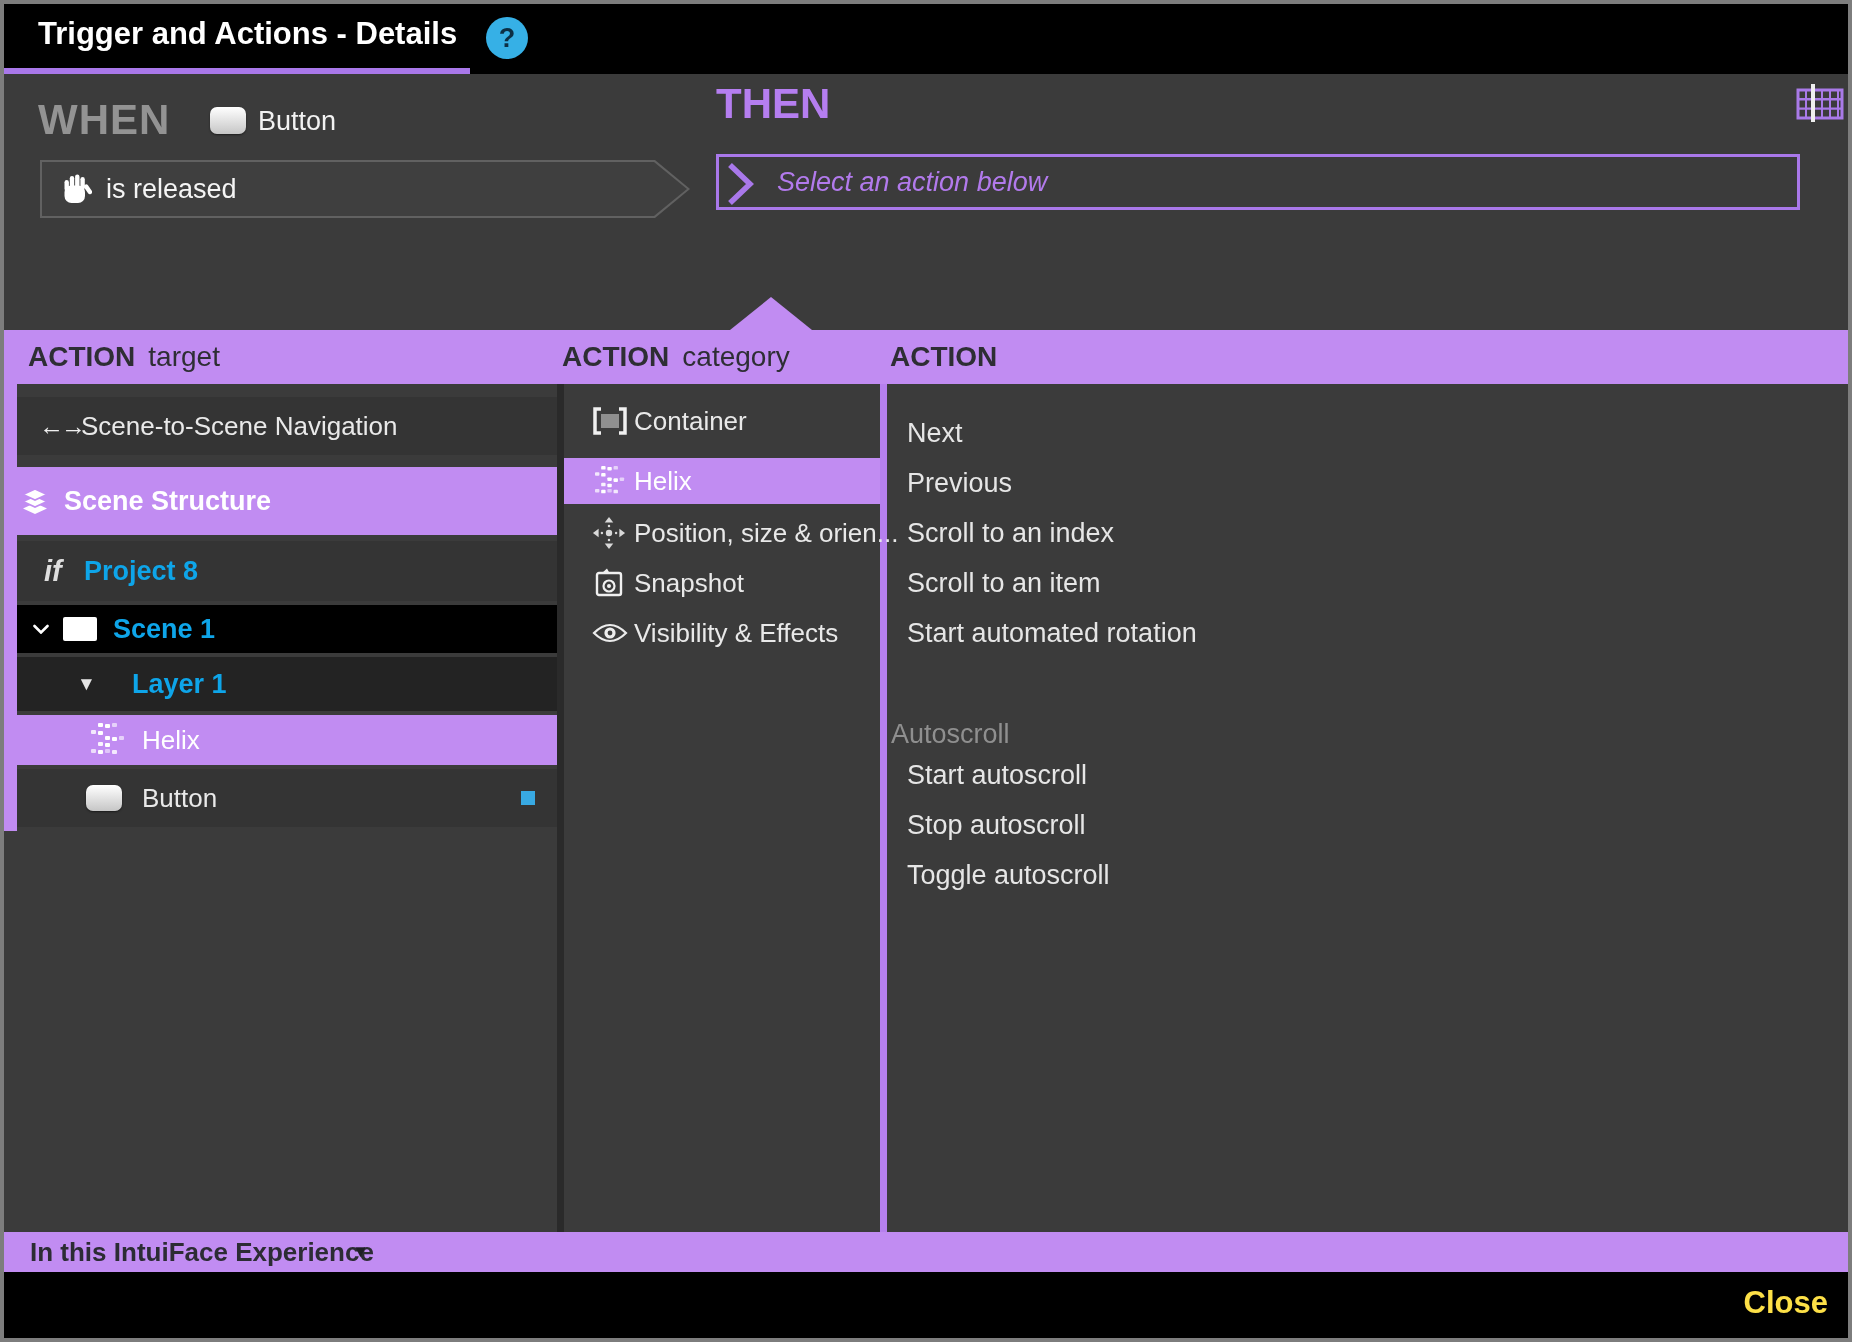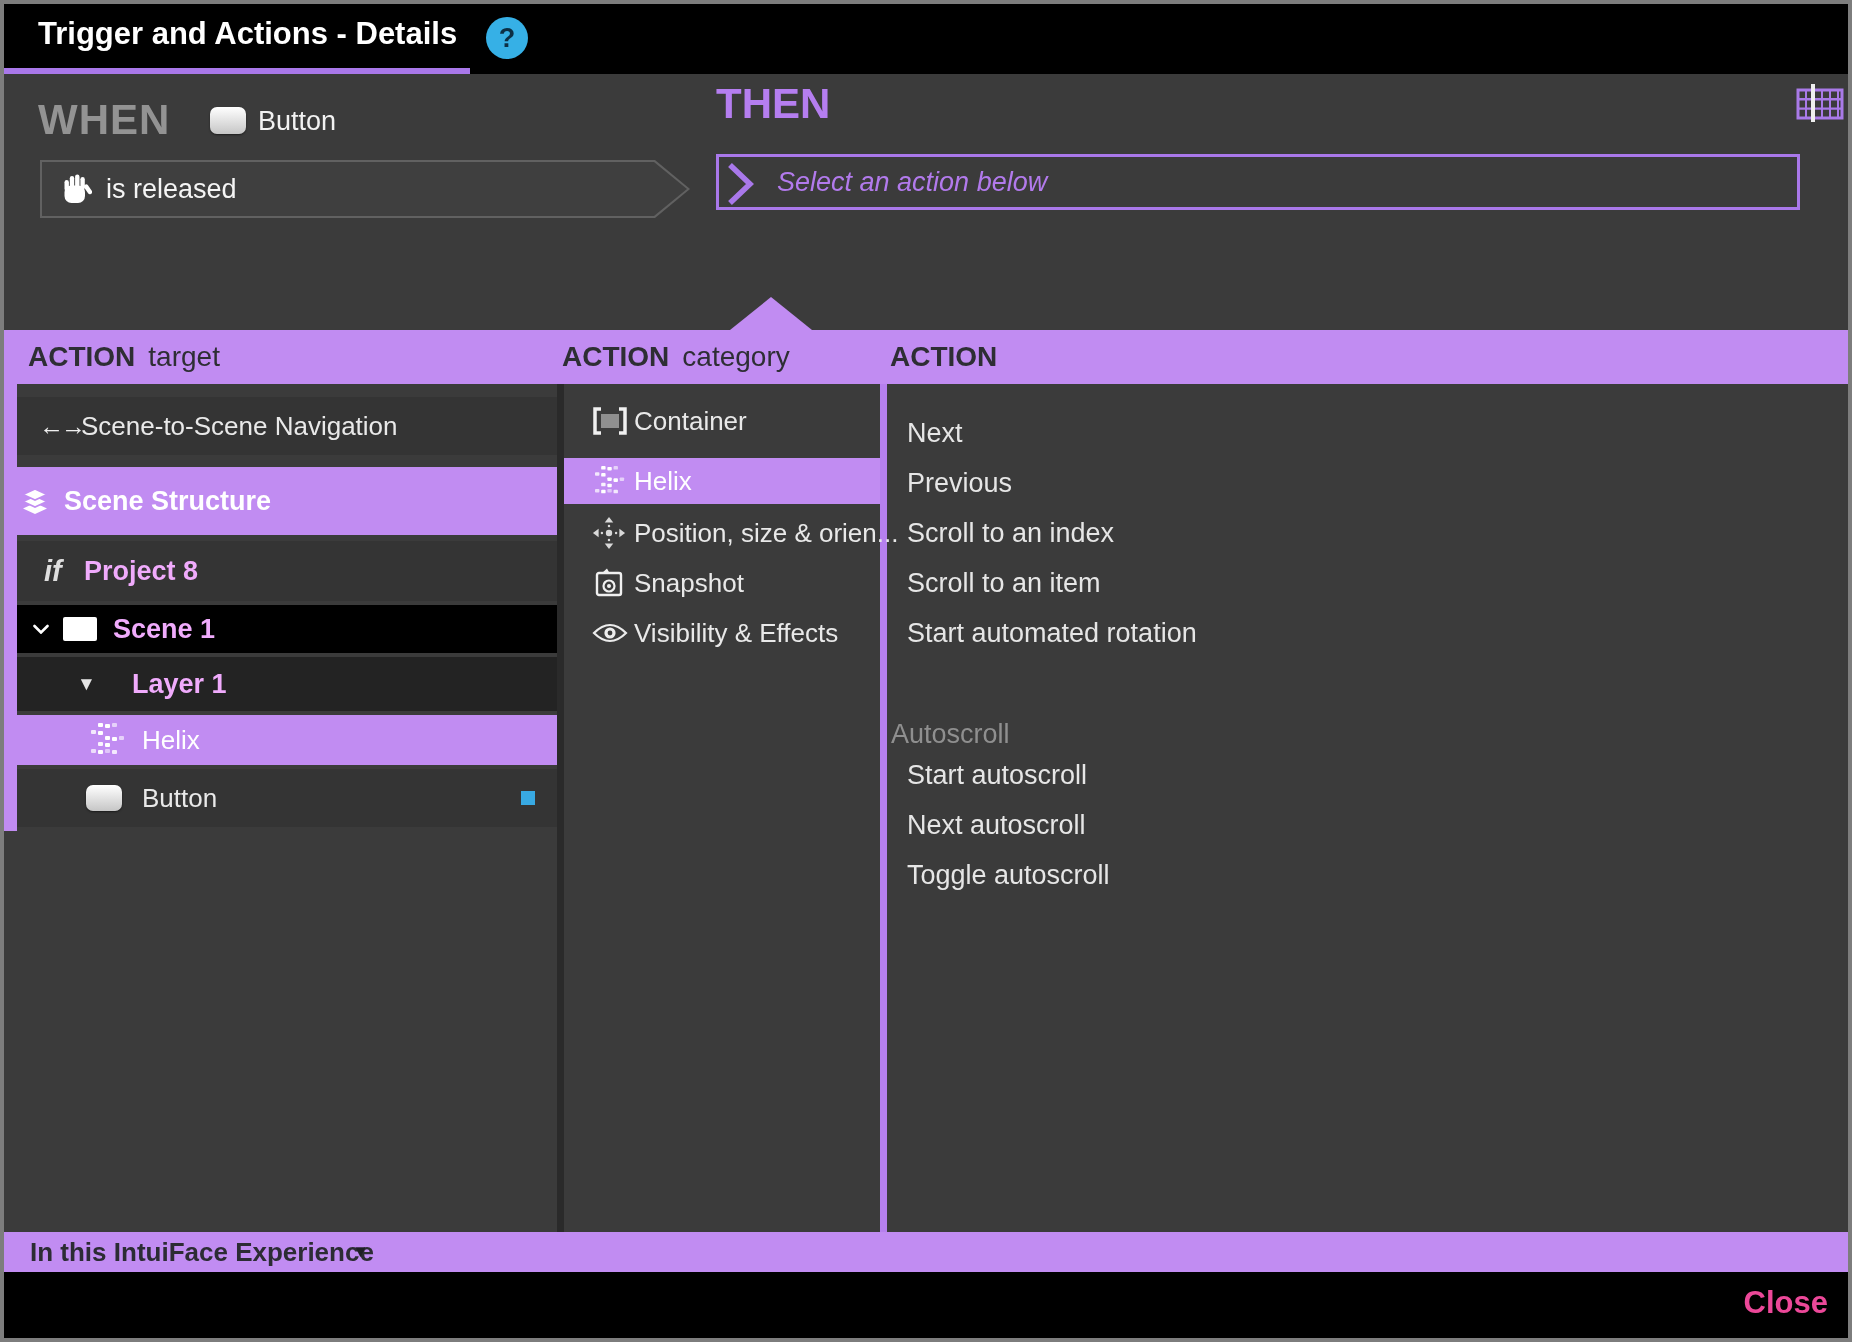--- a/index.html
+++ b/index.html
@@ -50,39 +50,39 @@
 
   
   .main{position:absolute;left:0;top:384px;width:100%;height:848px;}
   .left-strip{position:absolute;left:4px;top:0;width:13px;height:447px;background:#c18cf2;}
   .div1{position:absolute;left:557px;top:0;width:7px;height:848px;background:#2a2a2a;}
   .div2{position:absolute;left:880px;top:0;width:7px;height:848px;background:#b680ee;}
 
   .row{position:absolute;}
   .row>*{position:absolute;top:50%;transform:translateY(-50%);}
   .lbl{font-size:26px;color:#e9e9e9;white-space:nowrap;}
-  .lbl-b{font-size:27px;font-weight:bold;color:#f0abfc;white-space:nowrap;}
+  .lbl-b{font-size:27px;font-weight:bold;color:#0ea5e9;white-space:nowrap;}
   .lbl-w{font-size:26px;color:#ffffff;white-space:nowrap;}
   .arrows{font-size:25px;letter-spacing:-3px;color:#f0f0f0;}
   .caret-down{font-size:19px;color:#e5e5e5;}
   .if-glyph{font-size:29px;font-weight:bold;font-style:italic;color:#dedede;}
   .blue-dot{width:14px;height:14px;background:#38a9e2;}
 
   .act-item{position:absolute;left:887px;height:42px;line-height:42px;padding-left:20px;
     font-size:27px;color:#e6e6e6;white-space:nowrap;}
   .act-group{padding-left:4px;color:#8f8f8f;}
 
   
   .scope-bar{position:absolute;left:0;top:1232px;width:100%;height:40px;background:#c18cf2;}
   .scope-label{position:absolute;left:30px;top:0;height:40px;line-height:40px;
     font-size:26px;font-weight:600;color:#2c2c34;}
   .scope-caret{position:absolute;left:352px;top:0;height:40px;line-height:40px;font-size:17px;color:#1f1f26;}
   .footer{position:absolute;left:0;top:1272px;width:100%;height:70px;background:#000;}
   .close-btn{position:absolute;right:24px;top:0;height:62px;line-height:62px;
-    font-size:31px;font-weight:bold;color:#ec4899;}
+    font-size:31px;font-weight:bold;color:#fde047;}
   svg{display:block;}
 </style>
 </head>
 <body>
 
 <div class="titlebar">
   <span class="title-text">Trigger and Actions - Details</span>
   <span class="help-btn">?</span>
   <div class="title-underline"></div>
 </div>
@@ -267,21 +267,21 @@
     <span class="lbl" style="left:70px;">Visibility &amp; Effects</span>
   </div>
 
   <div class="act-item" style="top:28px;">Next</div>
   <div class="act-item" style="top:78px;">Previous</div>
   <div class="act-item" style="top:128px;">Scroll to an index</div>
   <div class="act-item" style="top:178px;">Scroll to an item</div>
   <div class="act-item" style="top:228px;">Start automated rotation</div>
   <div class="act-item act-group" style="top:329px;">Autoscroll</div>
   <div class="act-item" style="top:370px;">Start autoscroll</div>
-  <div class="act-item" style="top:420px;">Next autoscroll</div>
+  <div class="act-item" style="top:420px;">Stop autoscroll</div>
   <div class="act-item" style="top:470px;">Toggle autoscroll</div>
 </div>
 
 <div class="scope-bar">
   <span class="scope-label">In this IntuiFace Experience</span>
   <span class="scope-caret">▼</span>
 </div>
 
 <div class="footer">
   <span class="close-btn">Close</span>

